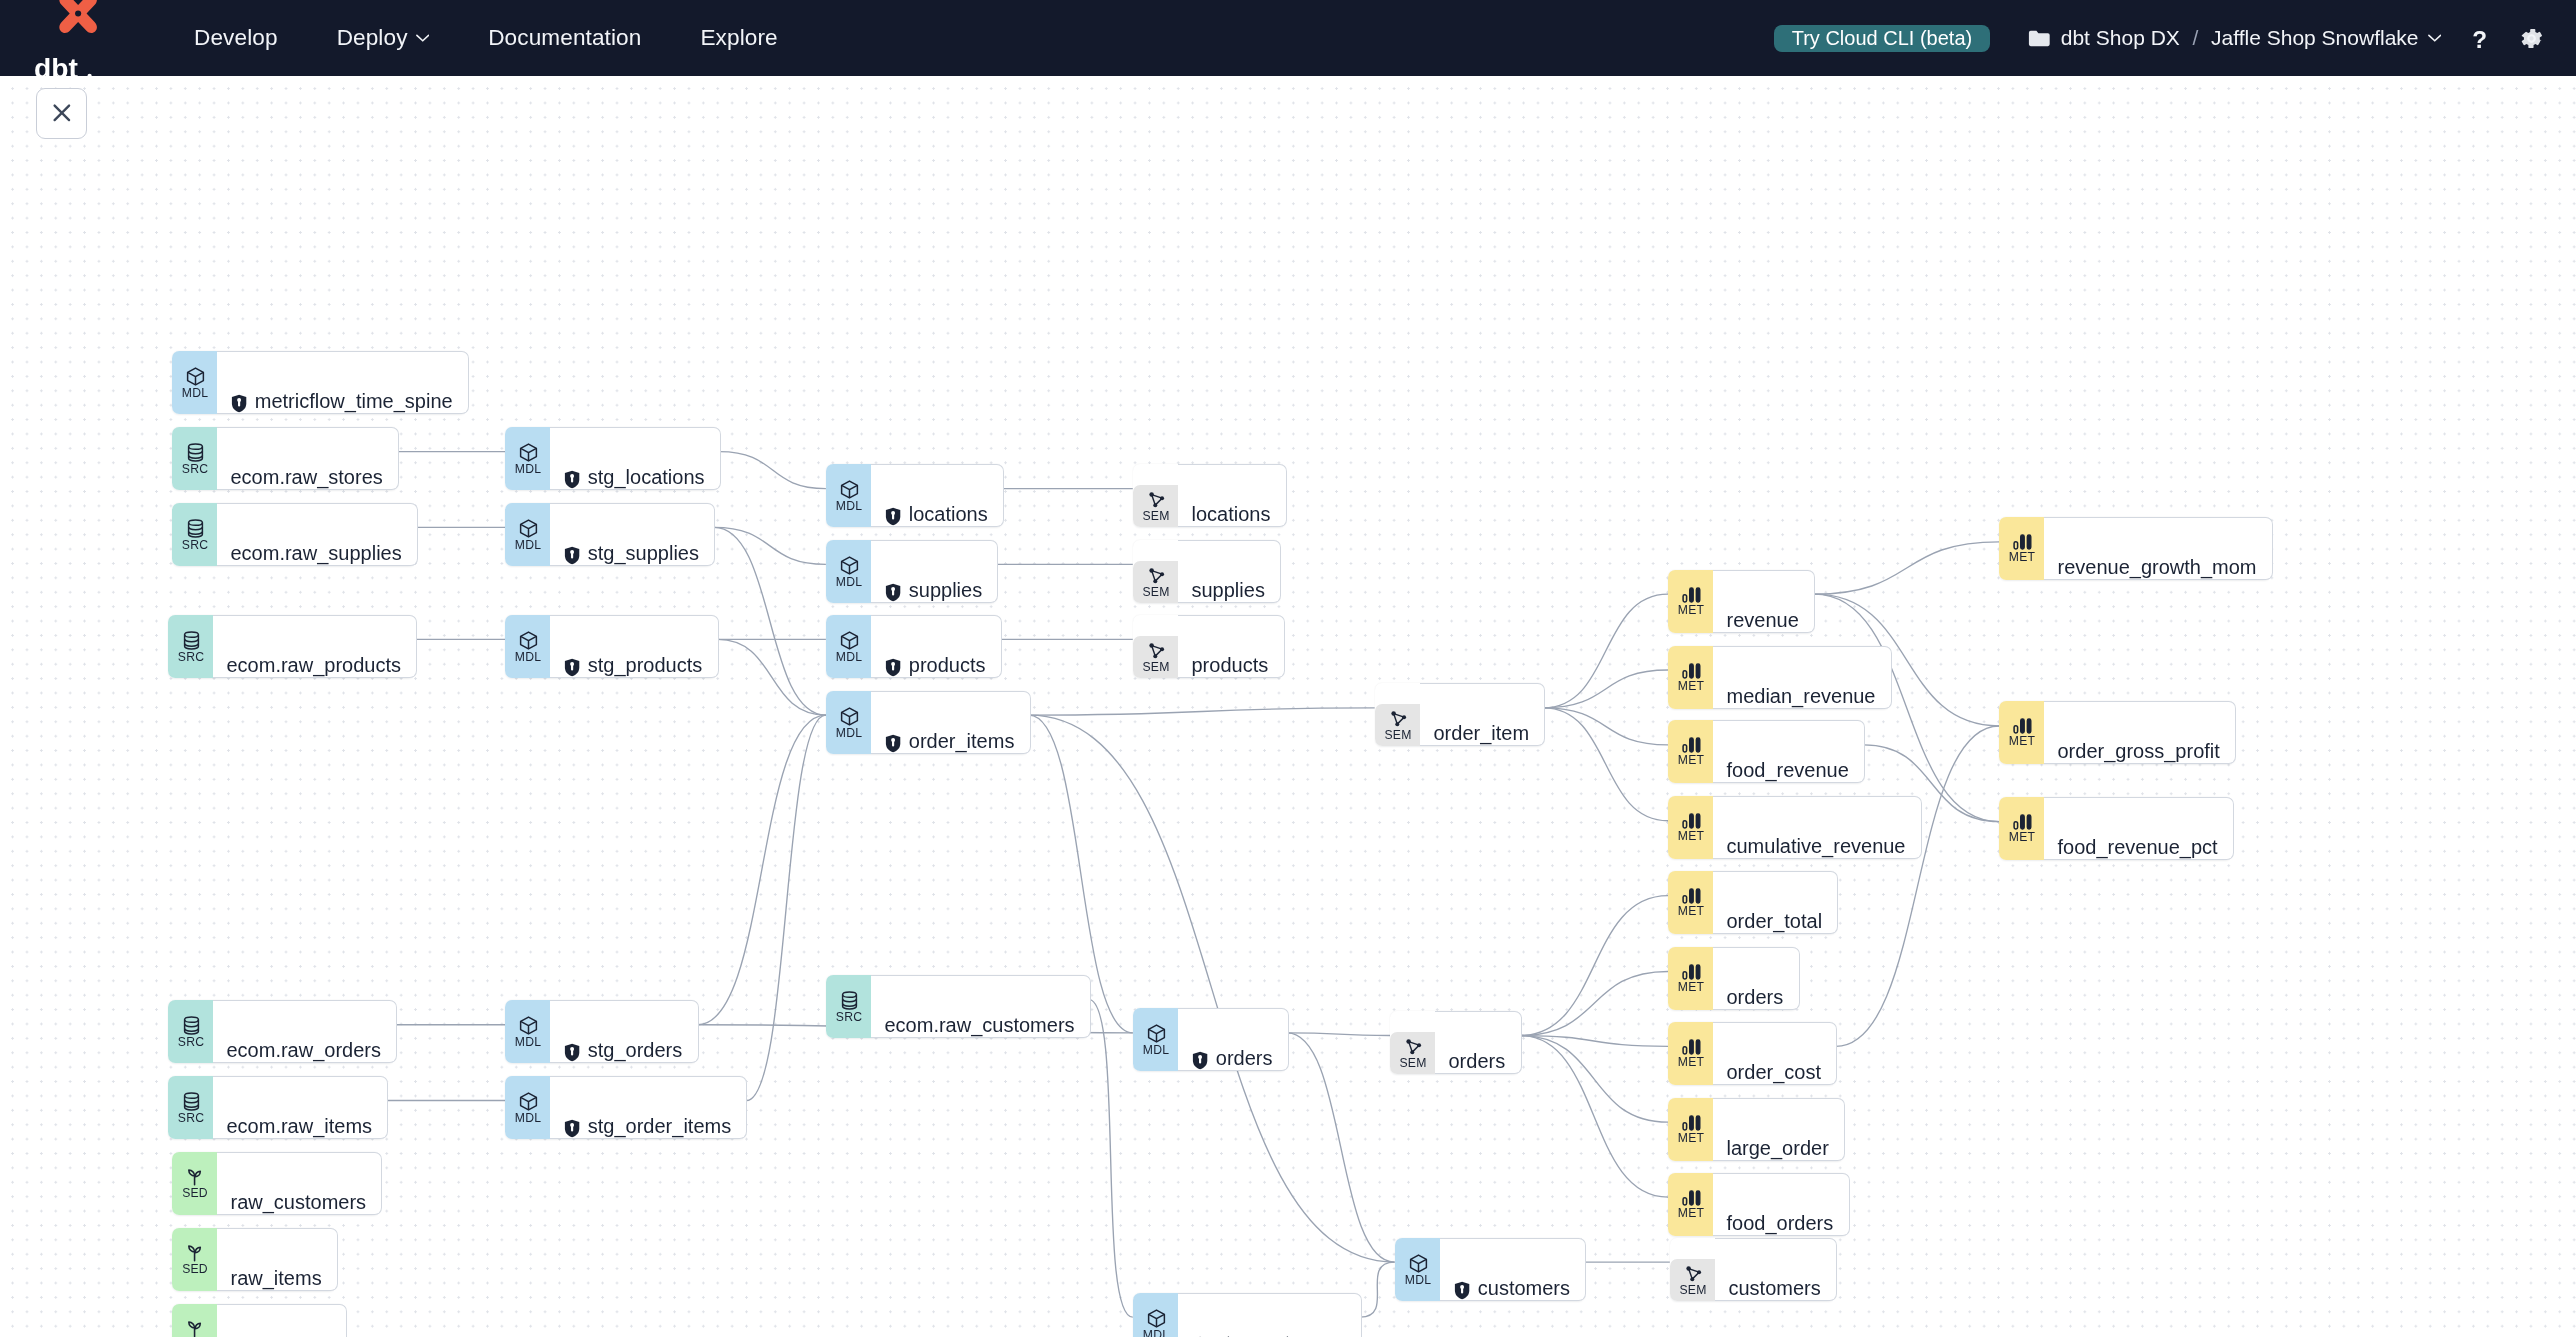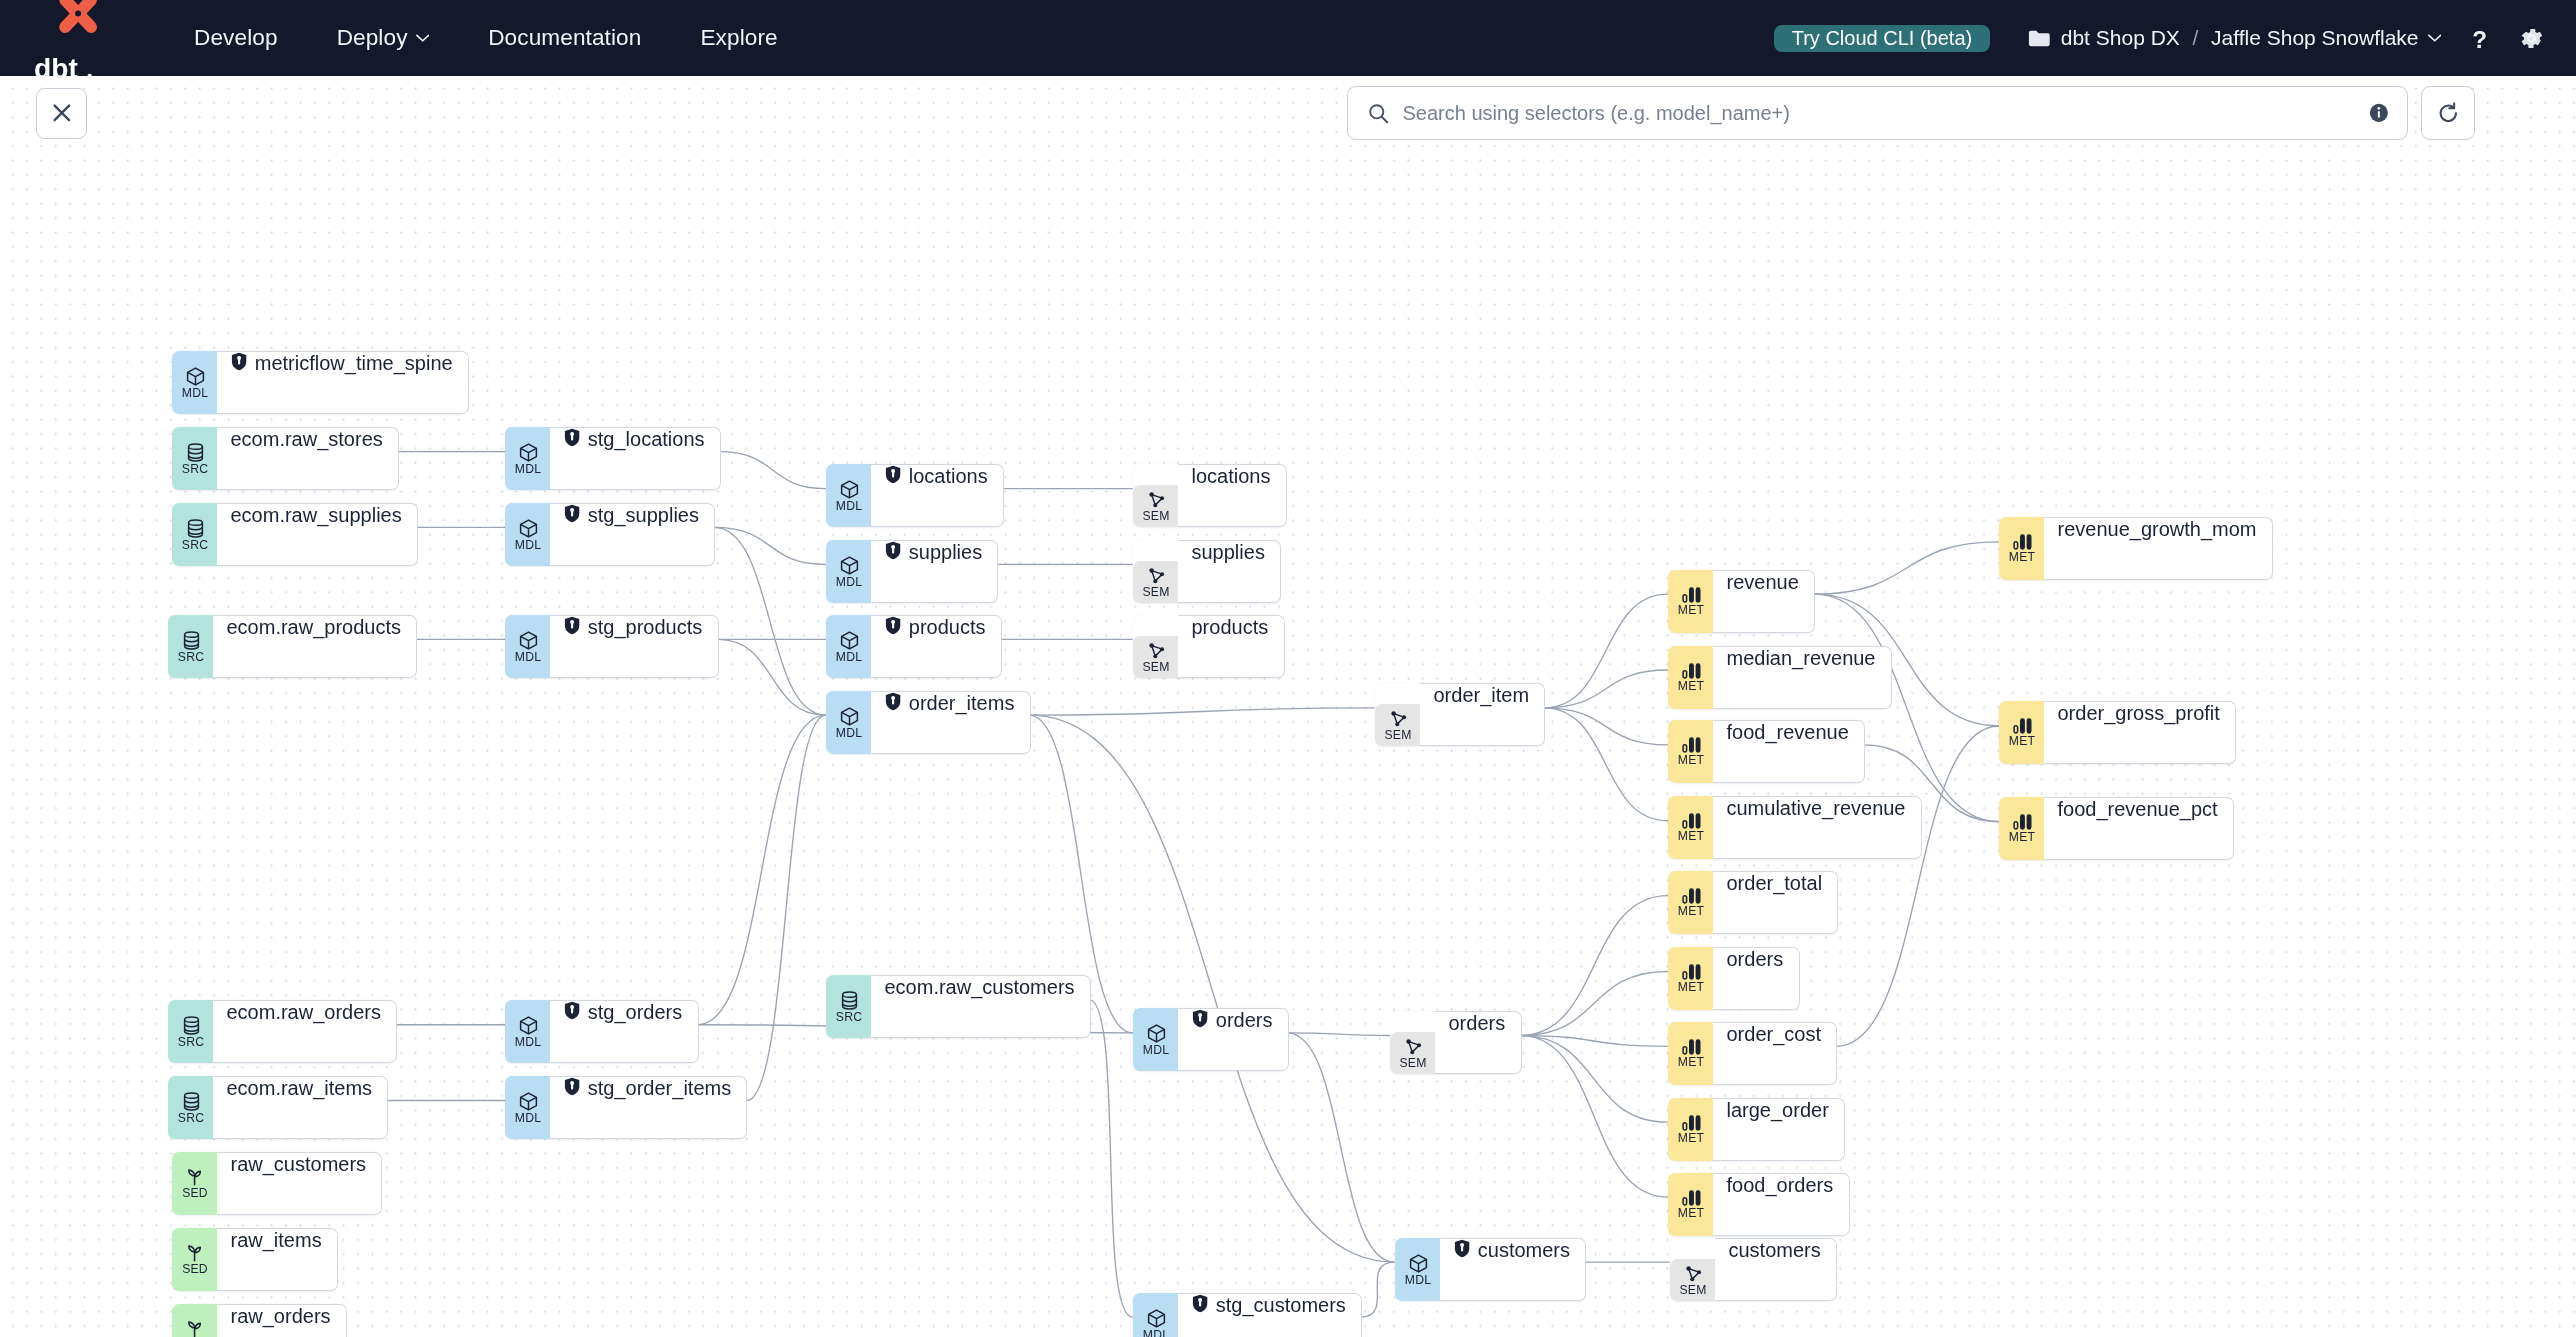--- a/index.html
+++ b/index.html
@@ -180,21 +180,21 @@
   .node .badge svg { display:block; }
   .node .badge .tag {
     font-size: 12.2px;
     line-height: 11.7px;
     color: #1b2334;
     letter-spacing: 0.2px;
     margin-top: 0.9px;
   }
   .node .body {
     display: flex;
-    align-items: flex-start;
+    align-items: flex-end;
     gap: 8.1px;
     padding: 0 15.3px 0 13.5px;
     border: 0.9px solid #d3d8e0;
     border-left: none;
     border-radius: 0 7.2px 7.2px 0;
     background: #ffffff;
     font-size: 20px;
     color: #1b2334;
   }
   .node .body .shield { flex: none; display:block; }
@@ -266,40 +266,20 @@
   </div>
 </div>
 
 <div class="toolbar">
   <div class="icon-btn">
     <svg width="21.7" height="21.7" viewBox="0 0 24 24">
       <path d="M4 4 L20 20 M20 4 L4 20" stroke="#3c4759" stroke-width="2.6" stroke-linecap="round" fill="none"></path>
     </svg>
   </div>
 
-  <div class="search-wrap">
-    <div class="search-box">
-      <svg width="21" height="21" viewBox="0 0 23 23">
-        <circle cx="9.6" cy="9.6" r="7.2" fill="none" stroke="#4b5565" stroke-width="2.1"></circle>
-        <path d="M15 15 L21 21" stroke="#4b5565" stroke-width="2.3" stroke-linecap="round"></path>
-      </svg>
-      <input type="text" placeholder="Search using selectors (e.g. model_name+)" style="">
-      <svg class="info-ico" width="21.7" height="21.7" viewBox="0 0 24 24">
-        <circle cx="12" cy="12" r="10" fill="#3c4759"></circle>
-        <circle cx="12" cy="7" r="1.5" fill="#ffffff"></circle>
-        <rect x="10.9" y="10" width="2.2" height="7.5" rx="1.1" fill="#ffffff"></rect>
-      </svg>
-    </div>
-    <div class="refresh-btn">
-      <svg width="22.6" height="22.6" viewBox="0 0 25 25">
-        <path d="M21 12.5a8.5 8.5 0 1 1-2.6-6.1" fill="none" stroke="#3c4759" stroke-width="2.2" stroke-linecap="round"></path>
-        <path d="M19 1.5 L19 7 L13.6 7" fill="none" stroke="#3c4759" stroke-width="2.2" stroke-linecap="round" stroke-linejoin="round"></path>
-      </svg>
-    </div>
-  </div>
 </div>
 
 <div class="canvas">
   <svg class="edges" id="edge-layer" viewBox="0 0 2854 1398" width="2576" height="1262">
       <path d="M441 416 C506.45 416,494.55 416,560 416" fill="none" stroke="#9aa3b2" stroke-width="1.5"></path>
       <path d="M461 500 C515.45 500,505.55 500,560 500" fill="none" stroke="#9aa3b2" stroke-width="1.5"></path>
       <path d="M460 624 C515 624,505 624,560 624" fill="none" stroke="#9aa3b2" stroke-width="1.5"></path>
       <path d="M438 1051 C505.1 1051,492.9 1051,560 1051" fill="none" stroke="#9aa3b2" stroke-width="1.5"></path>
       <path d="M428 1135 C500.6 1135,487.4 1135,560 1135" fill="none" stroke="#9aa3b2" stroke-width="1.5"></path>
       <path d="M797 416 C861.9 416,850.1 457,915 457" fill="none" stroke="#9aa3b2" stroke-width="1.5"></path>

